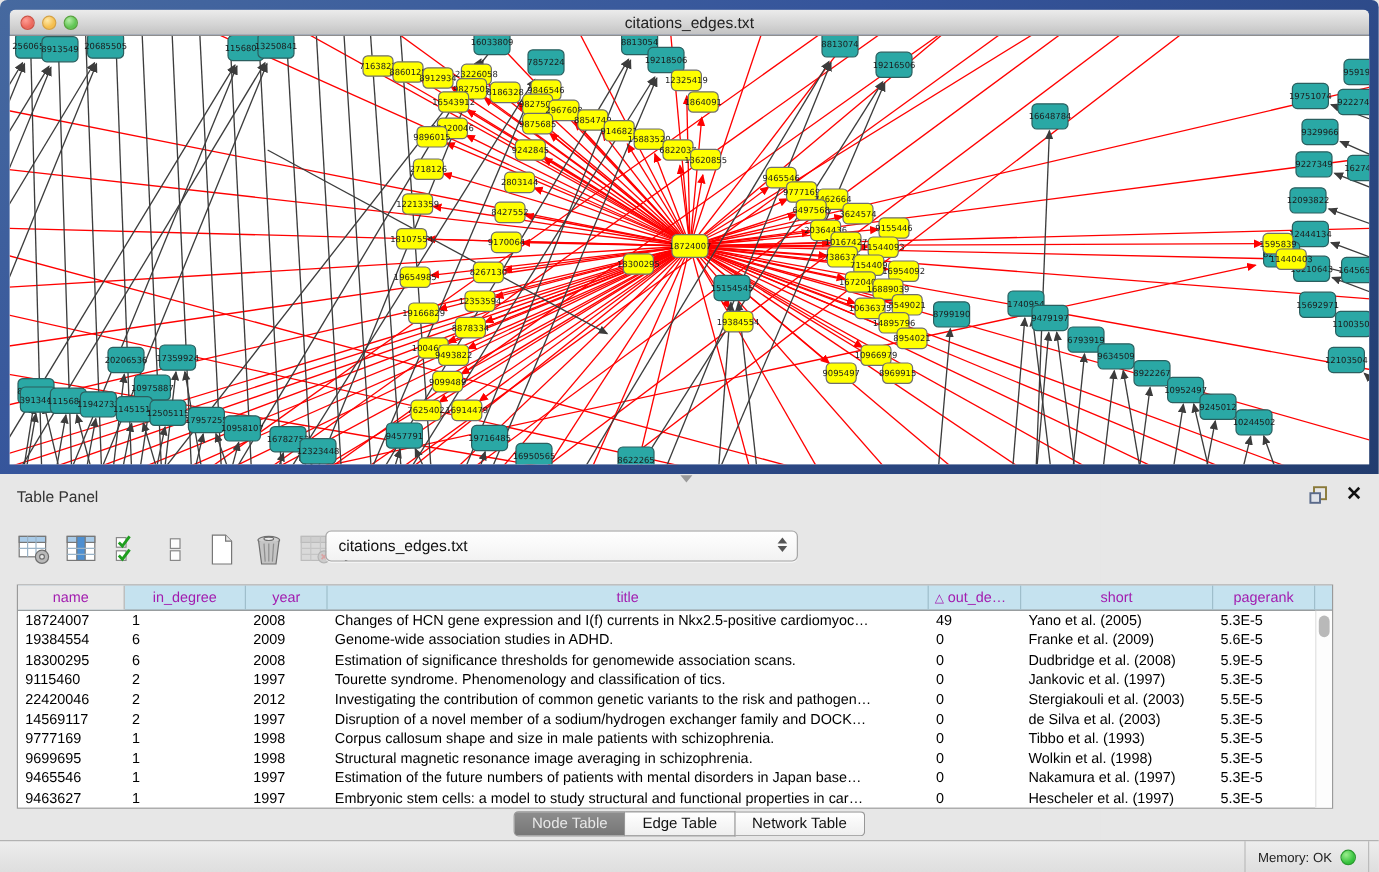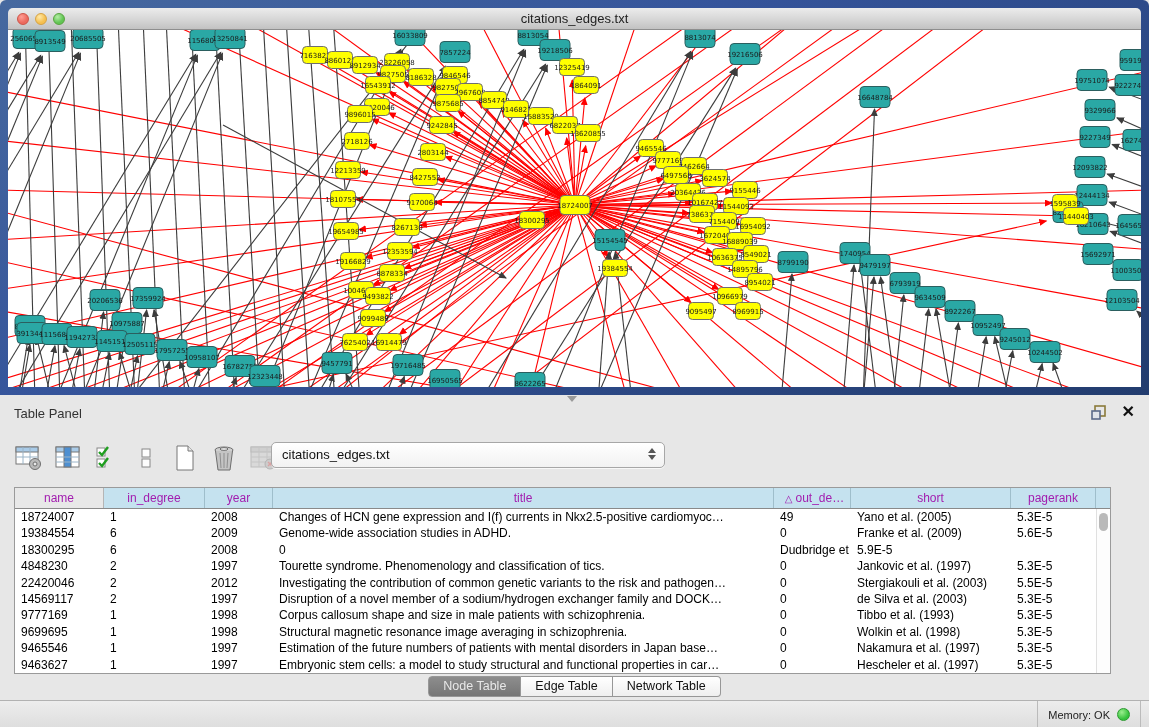--- a/index.html
+++ b/index.html
@@ -42,21 +42,21 @@
   .spin div { width:0; height:0; border-left:4px solid transparent; border-right:4px solid transparent; }
   .spin .up { border-bottom:5px solid #555; margin-bottom:2px; }
   .spin .dn { border-top:5px solid #555; }
 
   #table-wrap { position:absolute; left:14px; top:92px; width:1097px; height:187px; background:#fff; border:1px solid #9a9a9a; }
   .tr, #thead { display:grid; grid-template-columns:89px 101px 68px 501px 77px 160px 85px; }
   #thead { height:21px; background:#c5e2ef; border-bottom:1px solid #8a8a8a; }
   .th { font-size:12px; color:#a21caf; text-align:center; line-height:20px; border-right:1px solid #9fbecb;
         overflow:hidden; white-space:nowrap; }
   .th.gray { background:#e8e8e8; border-right:1px solid #b5b5b5; }
-  .th.sorted { text-align:center; padding-left:5px; }
+  .th.sorted { text-align:left; padding-left:5px; }
   .sort-tri { font-size:10px; margin-right:3px; }
   #tbody .tr { height:16.4px; }
   .td { font-size:12px; color:#000; line-height:16.4px; padding-left:6px; white-space:nowrap; overflow:hidden; }
   #vscroll { position:absolute; right:0; top:21px; bottom:0; width:14px; background:#fdfdfd; border-left:1px solid #e0e0e0; }
   #vthumb { position:absolute; left:2px; top:4px; width:9px; height:18px; background:#b9b9b9; border-radius:5px; }
 
   #tabs { position:absolute; left:0; top:278px; width:1149px; height:27px; display:flex; justify-content:center; align-items:center; }
   .seg { height:21px; line-height:19px; font-size:12.5px; padding:0 14px; border:1px solid #979797; border-left:none;
          background:linear-gradient(#ffffff,#efefef); color:#111; }
   .seg.first { border-left:1px solid #979797; border-radius:4px 0 0 4px; }
@@ -890,26 +890,27 @@
             <div class="td">2009</div>
             <div class="td">Genome-wide association studies in ADHD.</div>
             <div class="td">0</div>
             <div class="td">Franke et al. (2009)</div>
             <div class="td">5.6E-5</div>
           </div>
           <div class="tr">
             <div class="td">18300295</div>
             <div class="td">6</div>
             <div class="td">2008</div>
+            <div class="td">Estimation of significance thresholds for genomewide association scans.</div>
             <div class="td">0</div>
             <div class="td">Dudbridge et al. (2008)</div>
             <div class="td">5.9E-5</div>
           </div>
           <div class="tr">
-            <div class="td">4848230</div>
+            <div class="td">9115460</div>
             <div class="td">2</div>
             <div class="td">1997</div>
             <div class="td">Tourette syndrome. Phenomenology and classification of tics.</div>
             <div class="td">0</div>
             <div class="td">Jankovic et al. (1997)</div>
             <div class="td">5.3E-5</div>
           </div>
           <div class="tr">
             <div class="td">22420046</div>
             <div class="td">2</div>

